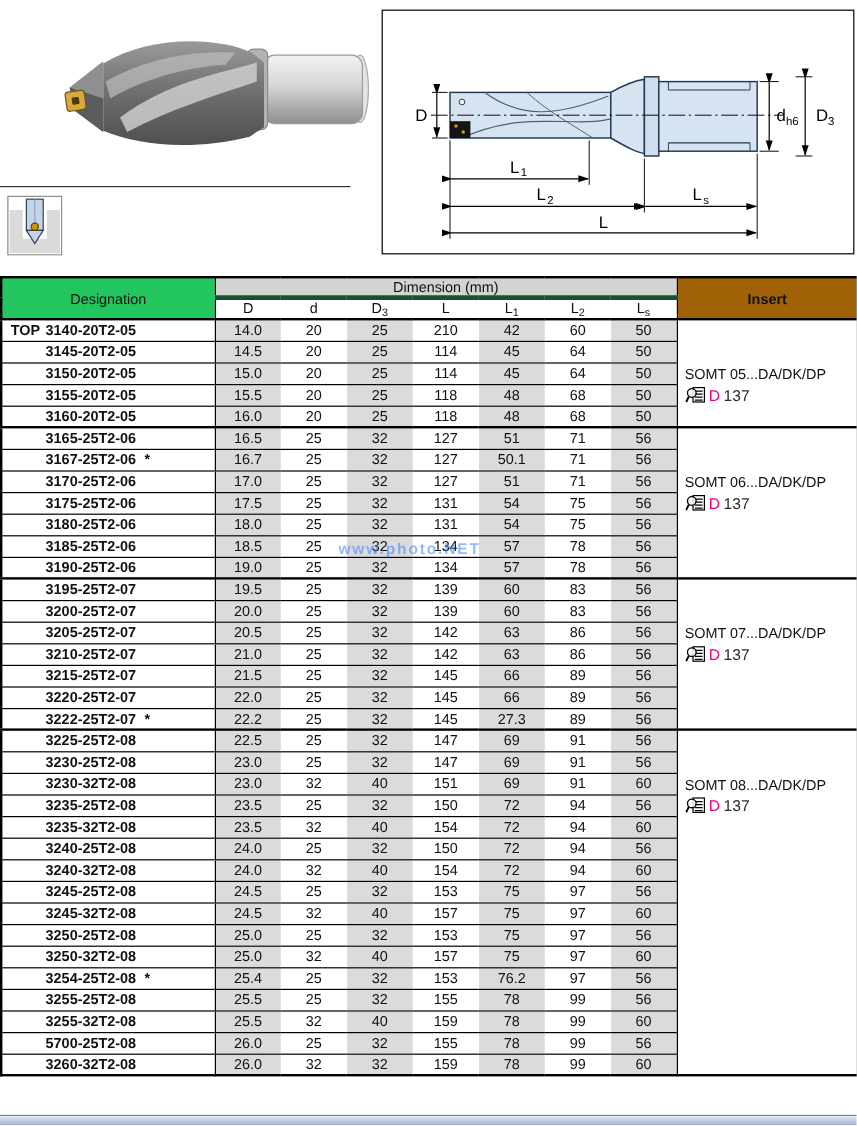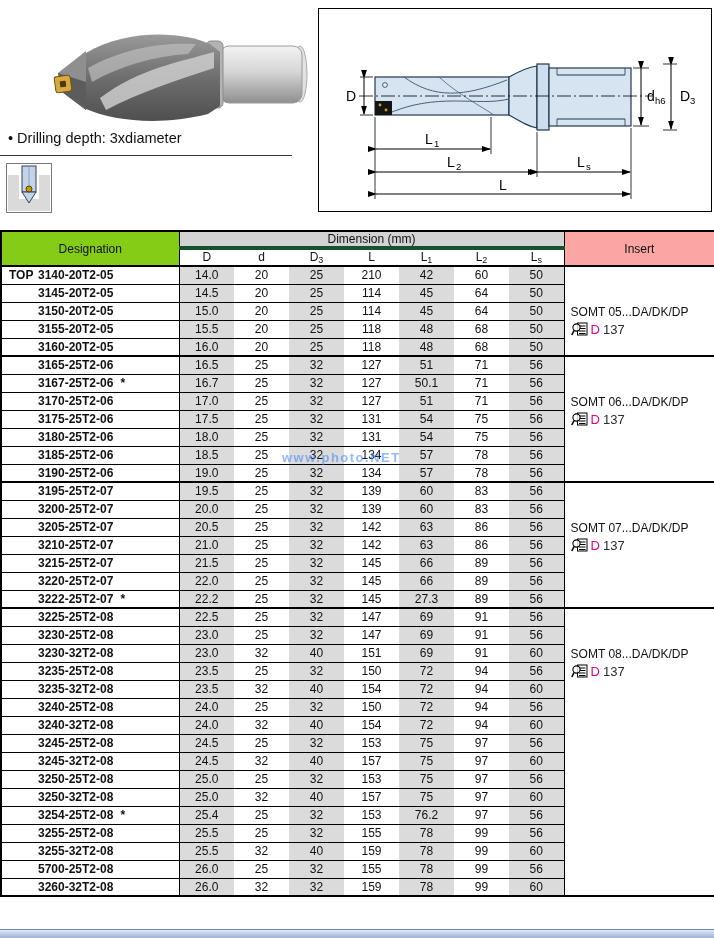--- a/index.html
+++ b/index.html
@@ -22,23 +22,23 @@
                  border:1.5px solid #000; background:#fff; }
   .diagram-box svg { display:block; }
   .dimtext { font-family:"Liberation Sans", sans-serif; font-size:14px; fill:#000; }
   .dimsub  { font-family:"Liberation Sans", sans-serif; font-size:9.5px; fill:#000; }
 
   
   table.spec { position:absolute; left:0; top:230px; width:714px;
                border-collapse:collapse; table-layout:fixed;
                border:2px solid #000; }
   table.spec th, table.spec td { font-size:12px; color:#111; overflow:hidden; white-space:nowrap; }
-  th.desig-h { width:178px; background:#84cc16; border-right:1.5px solid #000; font-weight:normal; font-size:12.5px; }
+  th.desig-h { width:178px; background:#22c55e; border-right:1.5px solid #000; font-weight:normal; font-size:12.5px; }
   th.dimgroup { background:#d3d3d3; border-bottom:4px solid #14532d; font-weight:normal; font-size:12.5px; height:17px; }
-  th.insert-h { width:151px; background:#fca5a5; border-left:1.5px solid #000; font-weight:normal; font-size:12.5px; }
+  th.insert-h { width:151px; background:#a16207; border-left:1.5px solid #000; font-weight:bold; font-size:12.5px; }
   th.dim-h { background:#fff; font-weight:normal; height:15px; font-size:12.5px; }
   th.dim-h .subsc { font-size:9px; vertical-align:-2px; }
   thead { border-bottom:2px solid #000; }
   tbody tr { border-top:1px solid #000;padding-left:17px; }
   tbody tr.group-start { border-top:2px solid #000; }
   td.desig { border-right:1.5px solid #000; padding-left:7px; font-weight:bold; font-size:12.5px; height:18px; background:#fff; }
   td.desig .prefix { display:inline-block; width:29px; }
   td.desig .star { margin-left:7px; }
   td.dim { text-align:center; height:18px; }
   td.c0, td.c2, td.c4, td.c6 { background:#dbdbdb; }
@@ -85,21 +85,20 @@
       <path d="M60,48 C95,28 135,22 168,24 L160,34 C126,36 92,46 64,62 Z" fill="#bdbdbd" opacity="0.7"></path>
       <path d="M30,53 L58,31 L58,90 L34,72 Z" fill="#8f8f8f"></path>
       <path d="M30,53 L58,62 L58,90 L34,72 Z" fill="#5c5c5c"></path>
       <g transform="rotate(-8 35 64)">
         <rect x="27" y="56" width="16" height="16" rx="2.5" fill="#d9a93f" stroke="#6b5718"></rect>
         <rect x="32" y="61" width="6" height="6" rx="1" fill="#4a3a0a"></rect>
       </g>
     </svg>
   </div>
 
-  <div class="note">• Drilling depth: 3xdiameter</div>
 
   <div class="divider"></div>
 
   <div class="depth-icon">
     <svg width="46" height="50" viewBox="0 0 46 50">
       <rect x="0.5" y="0.5" width="45" height="49" fill="#ffffff" stroke="#777"></rect>
       <rect x="2" y="12" width="42" height="36" fill="#dadada"></rect>
       <rect x="13" y="12" width="20" height="24" fill="#ffffff"></rect>
       <rect x="16" y="3" width="14" height="26" fill="#c3d3e8" stroke="#33415c"></rect>
       <line x1="23" y1="3" x2="23" y2="24" stroke="#8fa3c0"></line>

